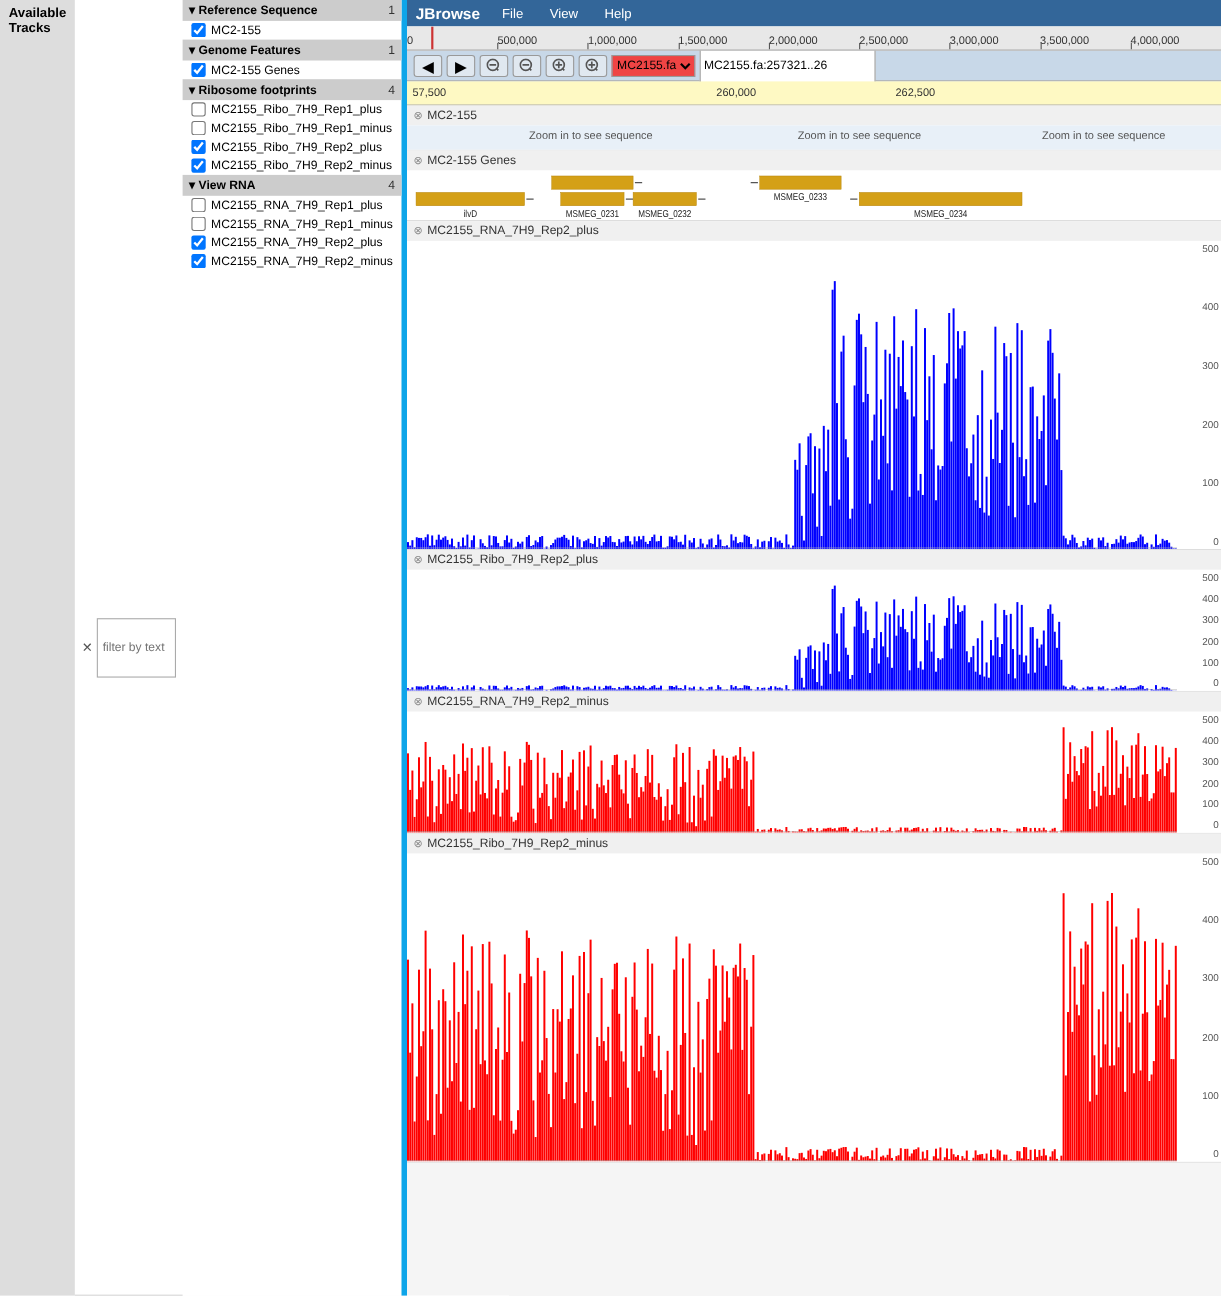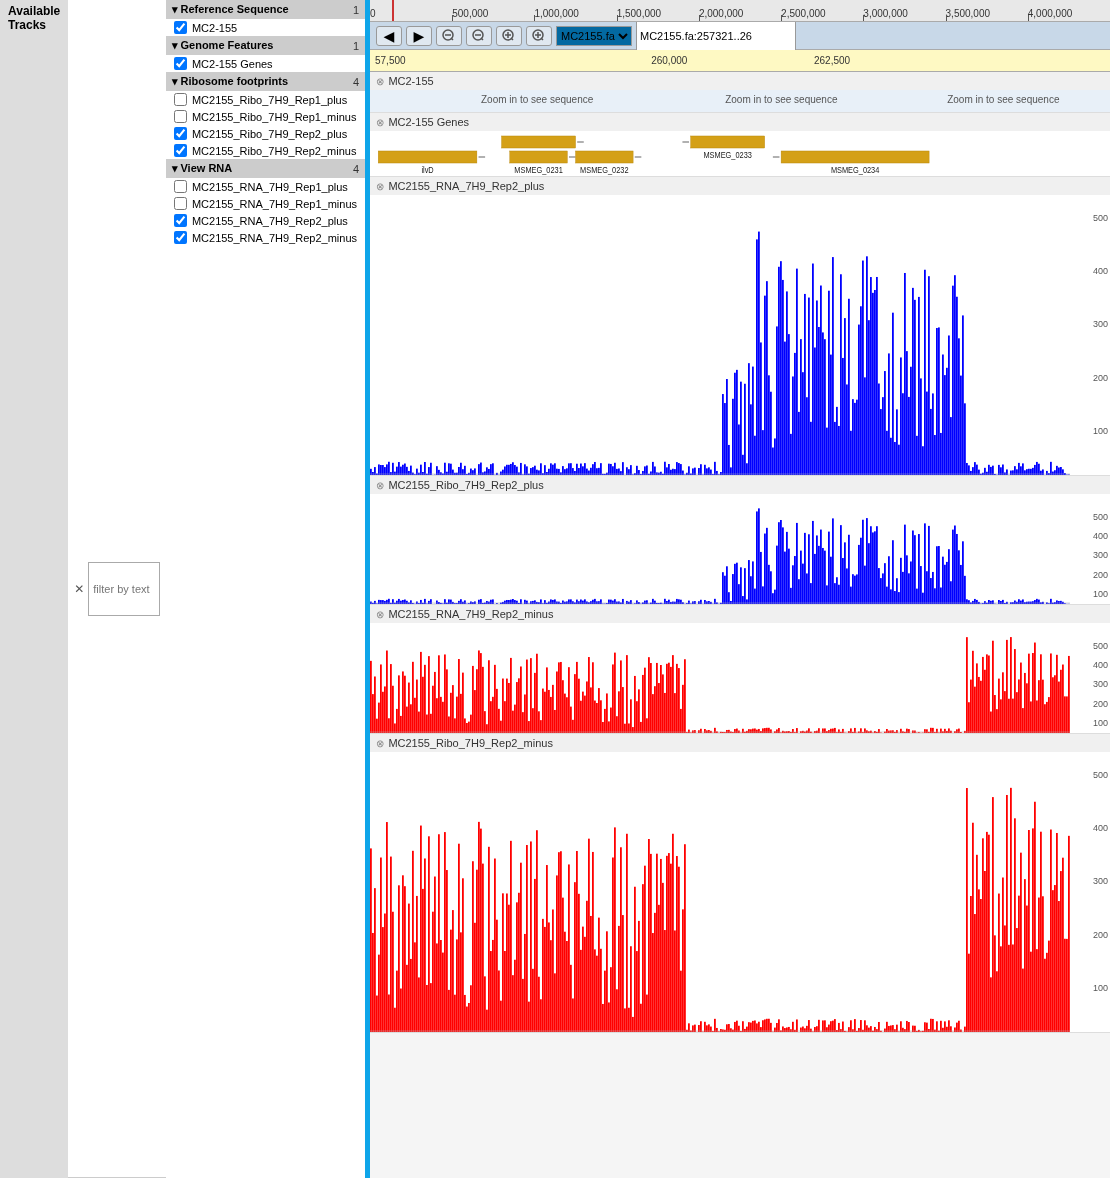--- a/index.html
+++ b/index.html
@@ -136,21 +136,21 @@
       display: flex;
       align-items: center;
       justify-content: center;
       cursor: pointer;
       font-size: 14px;
     }
     .location-select {
       height: 20px;
       font-size: 11px;
       border: 1px solid #999;
-      background: #0369a1;
+      background: #ef4444;
     }
     .location-input {
       height: 37px;
       font-size: 11px;
       border: 1px solid #999;
       padding: 0 3px;
       width: 160px;
     }
 
     
@@ -210,21 +210,21 @@
     
     .histogram-track {
       position: relative;
       background: #fff;
       overflow: hidden;
     }
 
     .track-y-axis {
       position: absolute;
       right: 0;
-      top: 16px;
+      top: 0;
       width: 40px;
       height: 100%;
       display: flex;
       flex-direction: column;
       justify-content: space-between;
       padding: 2px 2px;
       font-size: 9px;
       color: #555;
       text-align: right;
       pointer-events: none;
@@ -311,20 +311,26 @@
       </div>
       <div class="track-item">
         <input type="checkbox" checked="" style="">
         <span>MC2155_RNA_7H9_Rep2_minus</span>
       </div>
     </div>
 </div>
 
 <div id="right-panel">
 
+  <div id="menu-bar">
+    <span style="font-weight:bold;font-size:14px;color:#fff;">JBrowse</span>
+    <span class="menu-item">File</span>
+    <span class="menu-item">View</span>
+    <span class="menu-item">Help</span>
+  </div>
 
   <div id="ruler-bar">
     <div class="pos-marker" style="left: 3%;"></div>
   <span class="ruler-label" style="left: 0%;">0</span>
       <span class="ruler-label" style="left: 11.1111%;">500,000</span>
       <div class="ruler-tick" style="left: 11.1111%;"></div>
       <span class="ruler-label" style="left: 22.2222%;">1,000,000</span>
       <div class="ruler-tick" style="left: 22.2222%;"></div>
       <span class="ruler-label" style="left: 33.3333%;">1,500,000</span>
       <div class="ruler-tick" style="left: 33.3333%;"></div>

